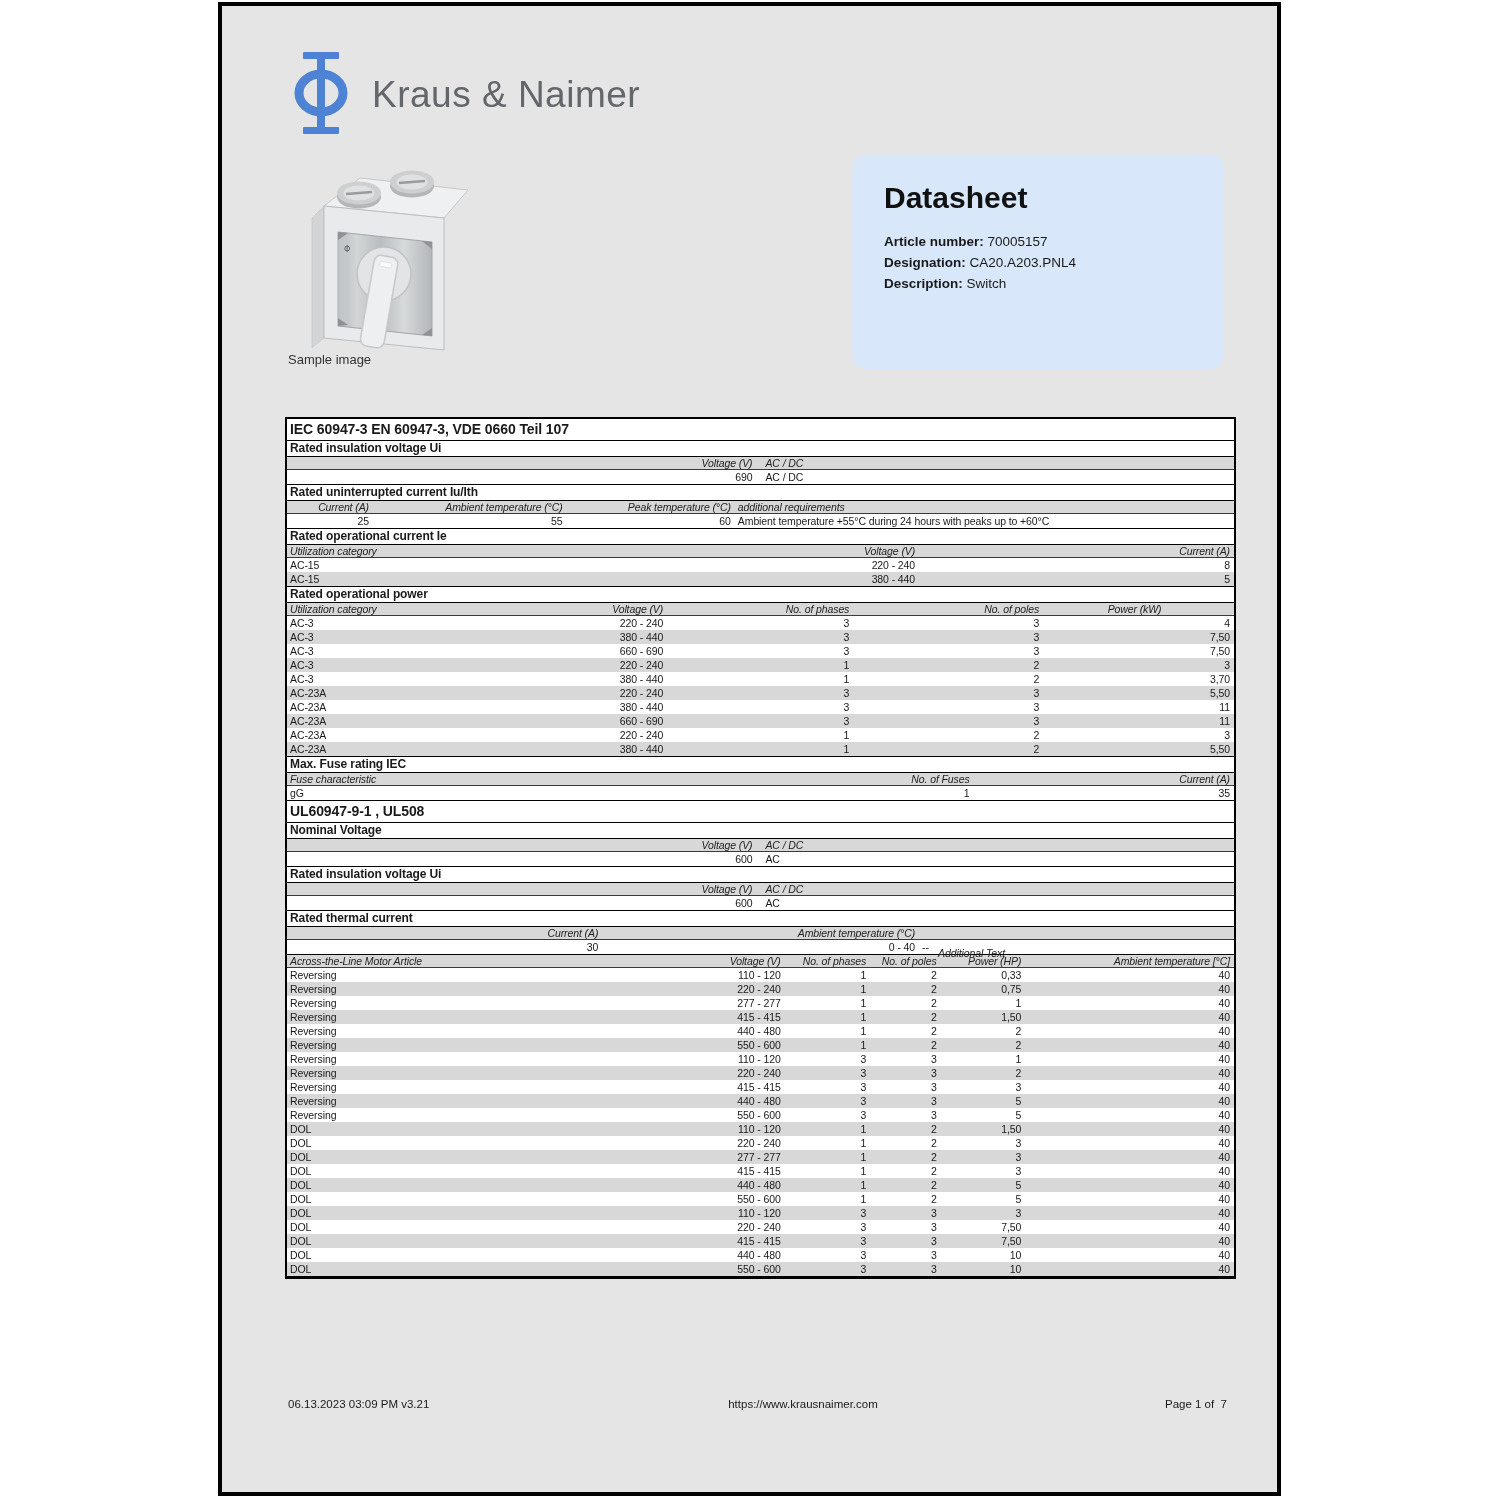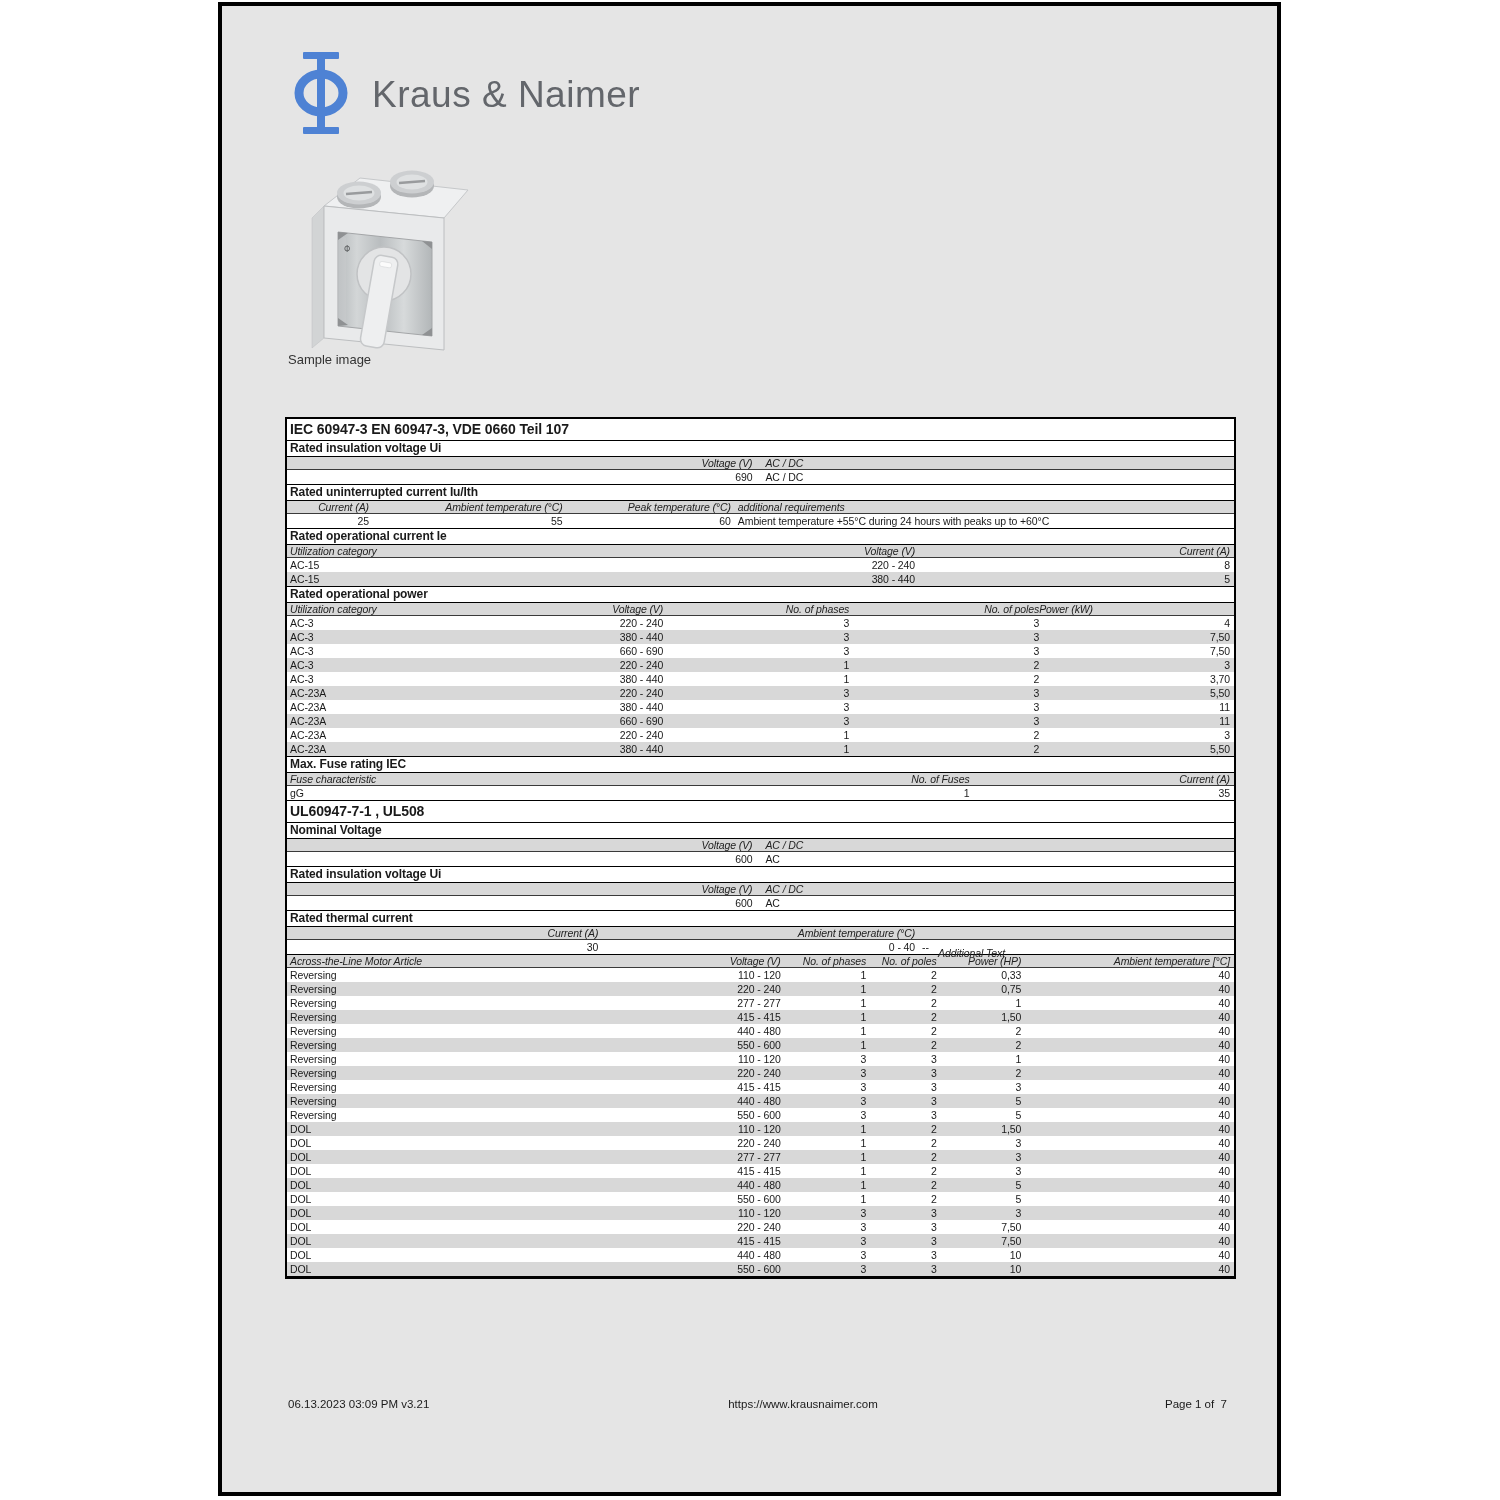--- a/index.html
+++ b/index.html
@@ -107,20 +107,28 @@
           <circle cx="88" cy="118" r="27" fill="#e3e4e5" stroke="#c0c2c4" stroke-width="1.5"></circle>
           <g transform="rotate(10 88 118)">
             <rect x="76" y="100" width="24" height="92" rx="7" fill="#eeeff0" stroke="#c6c8ca" stroke-width="1.5"></rect>
             <rect x="82" y="106" width="12" height="5" rx="2" fill="#fbfbfb" stroke="#d0d2d4" stroke-width="0.5"></rect>
           </g>
         </g>
       </svg>
     </div>
     <div class="caption">Sample image</div>
 
+    <div class="card">
+      <div class="title">Datasheet</div>
+      <div class="fields">
+        <div class="frow"><b>Article number:</b><span> 70005157</span></div>
+        <div class="frow"><b>Designation:</b><span> CA20.A203.PNL4</span></div>
+        <div class="frow"><b>Description:</b><span> Switch</span></div>
+      </div>
+    </div>
 
     <div class="tbl">
         <div class="t-h1">IEC 60947-3 EN 60947-3, VDE 0660 Teil 107</div>
         <div class="t-h2">Rated insulation voltage Ui</div>
         <div class="t-row t-hdr">
           <span class="cell" style="width: 49.2%; text-align: right;">Voltage (V)</span>
           <span class="cell" style="width: 50.8%; text-align: left; padding-left: 13px;">AC / DC</span>
         </div>
         <div class="t-row">
           <span class="cell" style="width: 49.2%; text-align: right;">690</span>
@@ -154,21 +162,21 @@
           <span class="cell" style="width: 40%; text-align: left;">AC-15</span>
           <span class="cell" style="width: 26.5%; text-align: right;">380 - 440</span>
           <span class="cell" style="width: 33.5%; text-align: right;">5</span>
         </div>
         <div class="t-h2">Rated operational power</div>
         <div class="t-row t-hdr">
           <span class="cell" style="width: 20%; text-align: left;">Utilization category</span>
           <span class="cell" style="width: 19.7%; text-align: right;">Voltage (V)</span>
           <span class="cell" style="width: 19.8%; text-align: right;">No. of phases</span>
           <span class="cell" style="width: 20.2%; text-align: right;">No. of poles</span>
-          <span class="cell" style="width: 20.3%; text-align: left;">Power (kW)</span>
+          <span class="cell" style="width: 20.3%; text-align: center;">Power (kW)</span>
         </div>
         <div class="t-row">
           <span class="cell" style="width: 20%; text-align: left;">AC-3</span>
           <span class="cell" style="width: 19.7%; text-align: right;">220 - 240</span>
           <span class="cell" style="width: 19.8%; text-align: right;">3</span>
           <span class="cell" style="width: 20.2%; text-align: right;">3</span>
           <span class="cell" style="width: 20.3%; text-align: right;">4</span>
         </div>
         <div class="t-row shade">
           <span class="cell" style="width: 20%; text-align: left;">AC-3</span>
@@ -237,21 +245,21 @@
         <div class="t-row t-hdr">
           <span class="cell" style="width: 40%; text-align: left;">Fuse characteristic</span>
           <span class="cell" style="width: 32.3%; text-align: right;">No. of Fuses</span>
           <span class="cell" style="width: 27.7%; text-align: right;">Current (A)</span>
         </div>
         <div class="t-row">
           <span class="cell" style="width: 40%; text-align: left;">gG</span>
           <span class="cell" style="width: 32.3%; text-align: right;">1</span>
           <span class="cell" style="width: 27.7%; text-align: right;">35</span>
         </div>
-        <div class="t-h1">UL60947-7-1 , UL508</div>
+        <div class="t-h1">UL60947-9-1 , UL508</div>
         <div class="t-h2">Nominal Voltage</div>
         <div class="t-row t-hdr">
           <span class="cell" style="width: 49.2%; text-align: right;">Voltage (V)</span>
           <span class="cell" style="width: 50.8%; text-align: left; padding-left: 13px;">AC / DC</span>
         </div>
         <div class="t-row">
           <span class="cell" style="width: 49.2%; text-align: right;">600</span>
           <span class="cell" style="width: 50.8%; text-align: left; padding-left: 13px;">AC</span>
         </div>
         <div class="t-h2">Rated insulation voltage Ui</div>

